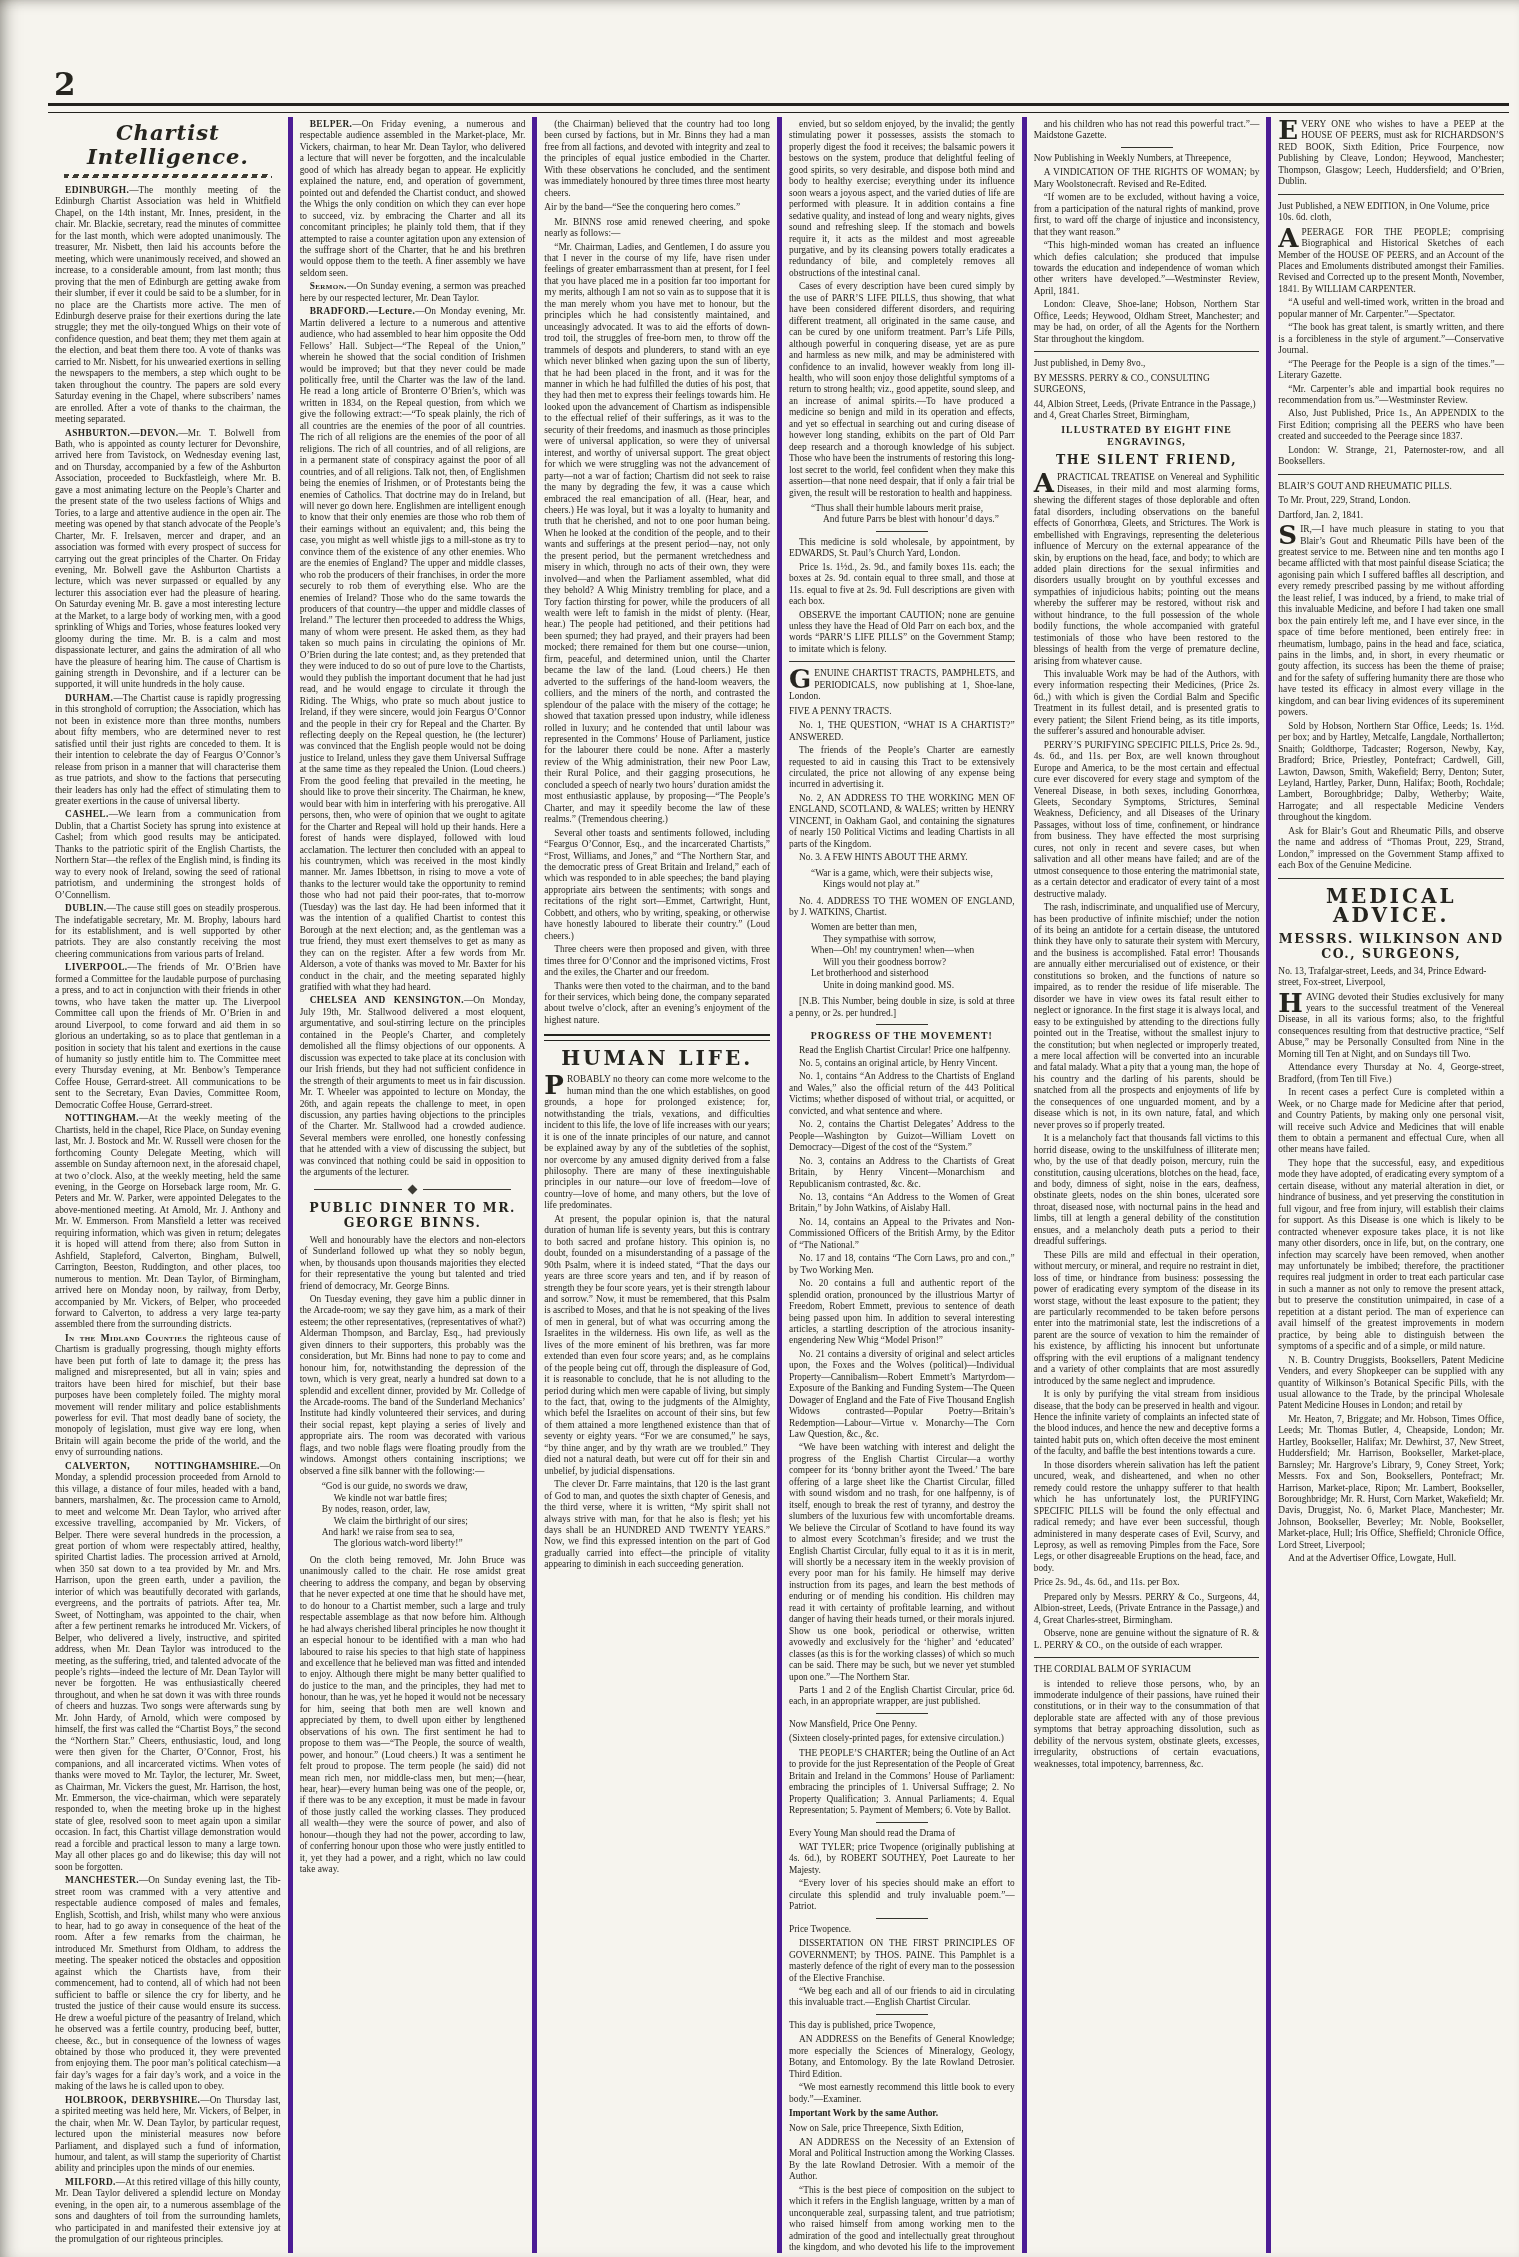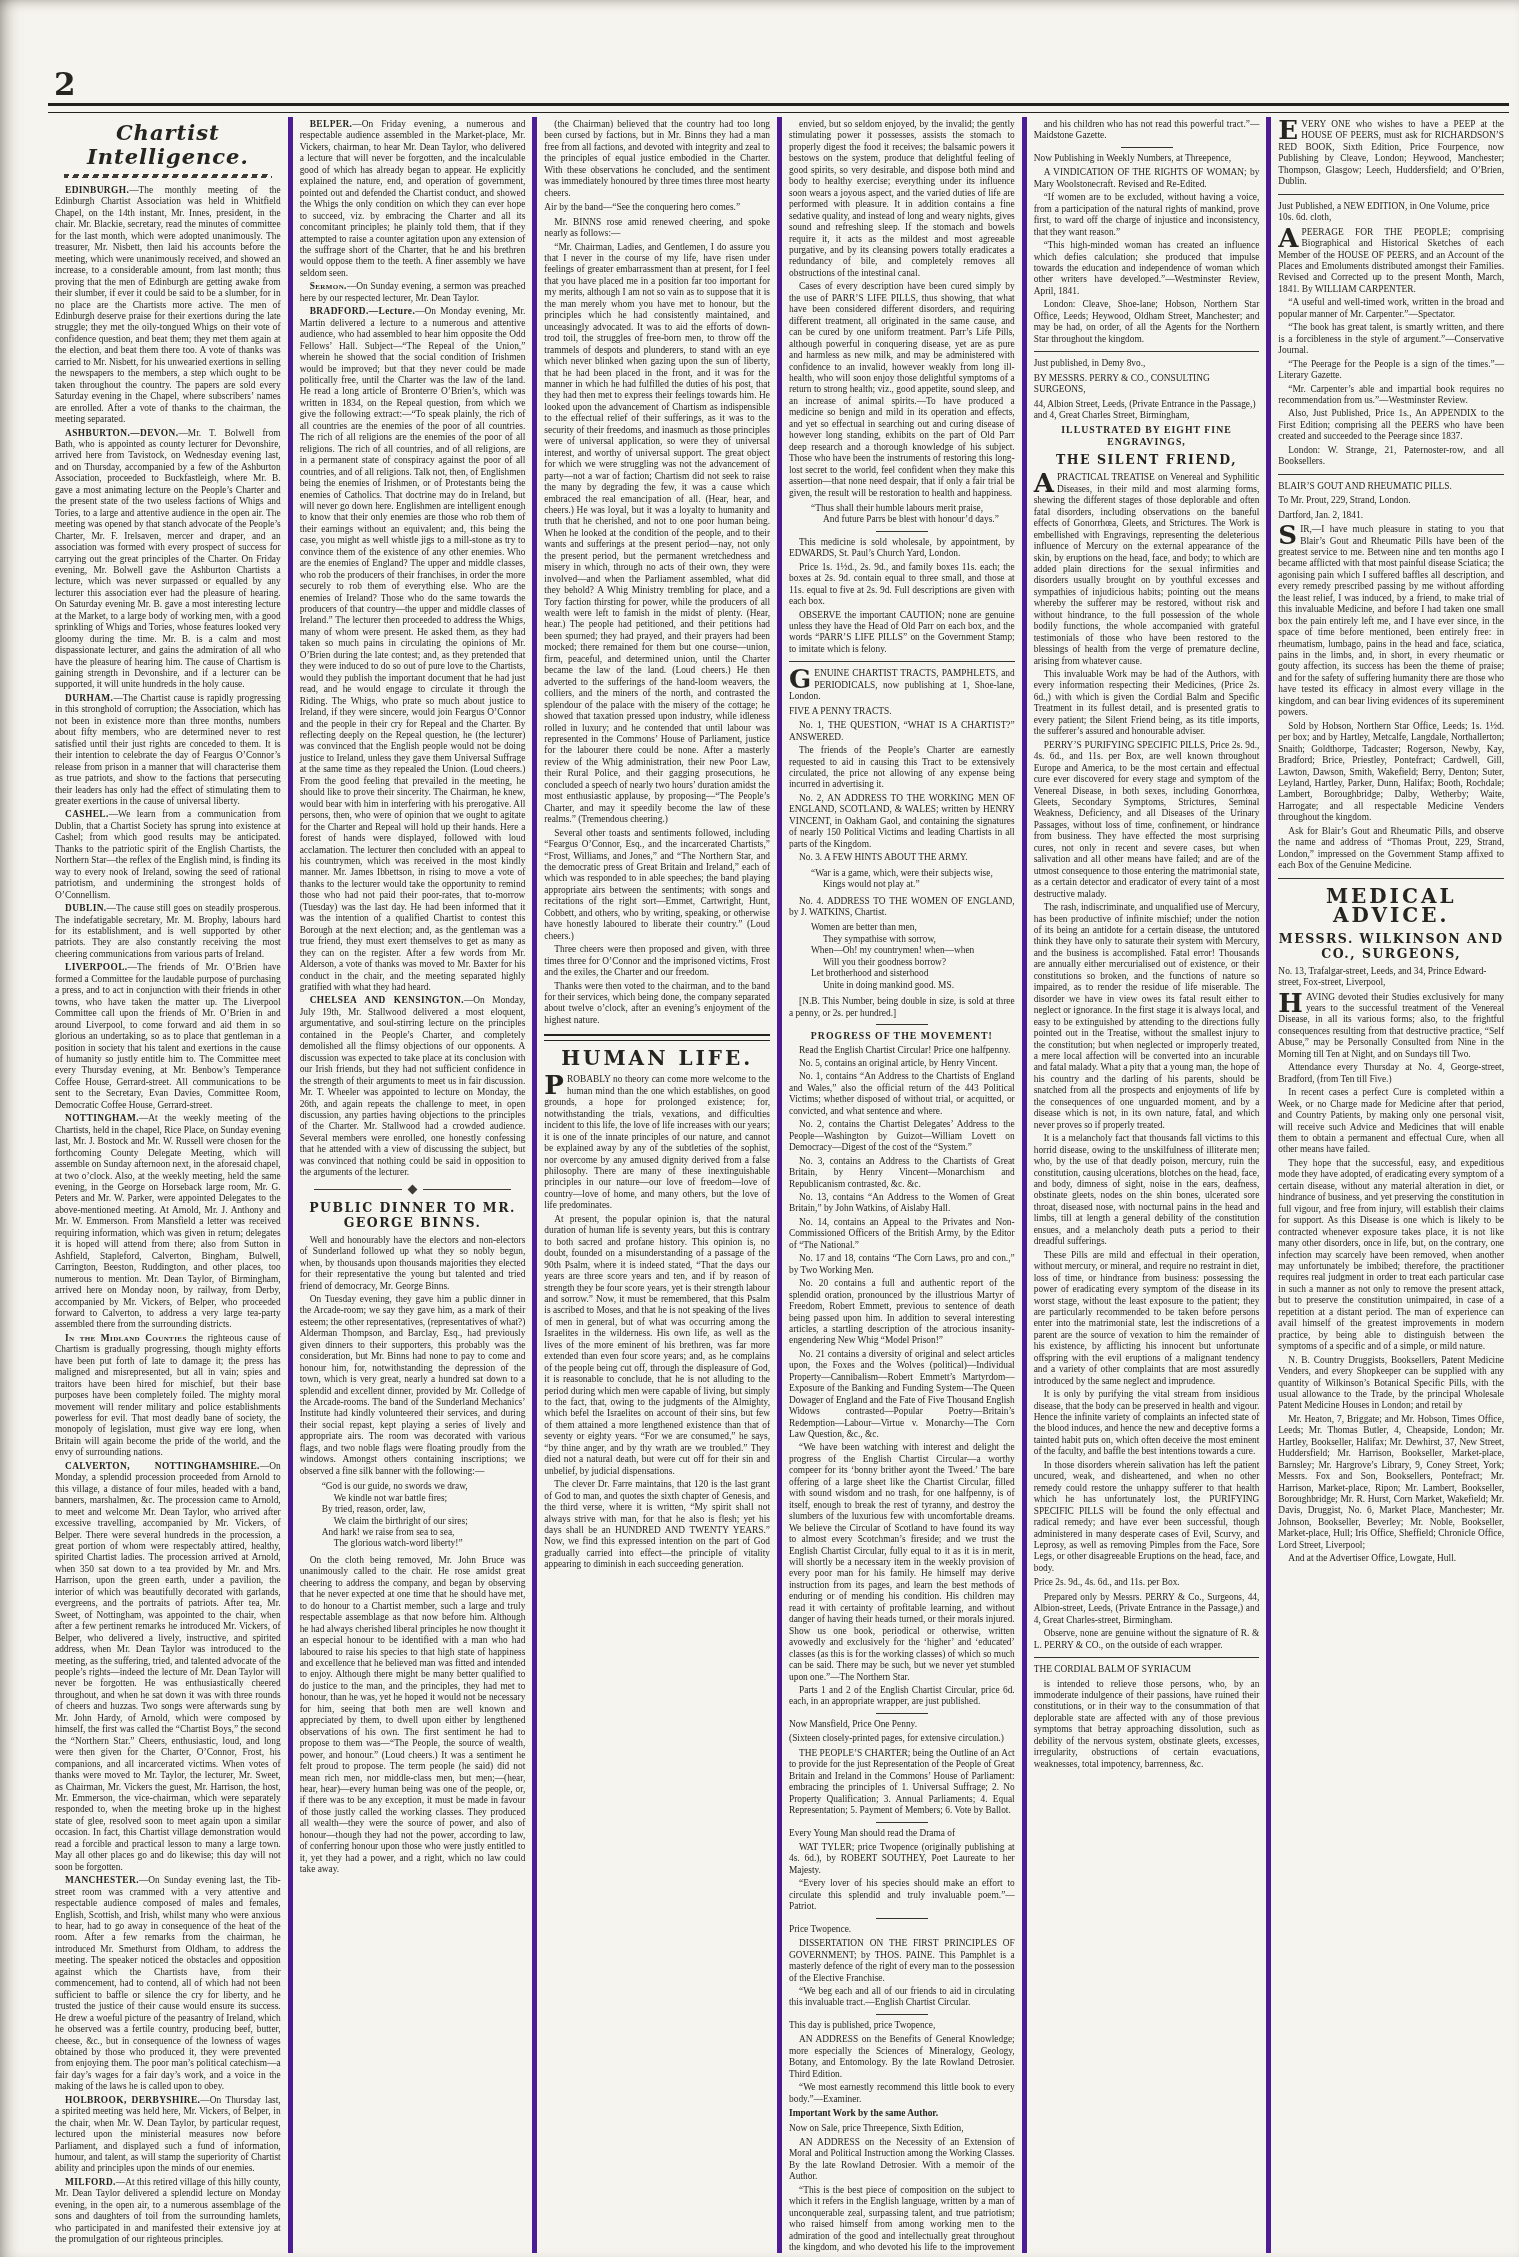--- a/index.html
+++ b/index.html
@@ -73,21 +73,21 @@
         <p class="art"><span class="lead">CHELSEA AND KENSINGTON.</span><span>—On Monday, July 19th, Mr. Stallwood delivered a most eloquent, argumentative, and soul-stirring lecture on the principles contained in the People’s Charter, and completely demolished all the flimsy objections of our opponents. A discussion was expected to take place at its conclusion with our Irish friends, but they had not sufficient confidence in the strength of their arguments to meet us in fair discussion. Mr. T. Wheeler was appointed to lecture on Monday, the 26th, and again repeats the challenge to meet, in open discussion, any parties having objections to the principles of the Charter. Mr. Stallwood had a crowded audience. Several members were enrolled, one honestly confessing that he attended with a view of discussing the subject, but was convinced that nothing could be said in opposition to the arguments of the lecturer.</span></p>
         <div class="orn">
           <span class="dia"></span>
         </div>
         <div class="h3">PUBLIC DINNER TO MR. GEORGE BINNS.</div>
         <p class="para">Well and honourably have the electors and non-electors of Sunderland followed up what they so nobly begun, when, by thousands upon thousands majorities they elected for their representative the young but talented and tried friend of democracy, Mr. George Binns.</p>
         <p class="para">On Tuesday evening, they gave him a public dinner in the Arcade-room; we say they gave him, as a mark of their esteem; the other representatives, (representatives of what?) Alderman Thompson, and Barclay, Esq., had previously given dinners to their supporters, this probably was the consideration, but Mr. Binns had none to pay to come and honour him, for, notwithstanding the depression of the town, which is very great, nearly a hundred sat down to a splendid and excellent dinner, provided by Mr. Colledge of the Arcade-rooms. The band of the Sunderland Mechanics’ Institute had kindly volunteered their services, and during their social repast, kept playing a series of lively and appropriate airs. The room was decorated with various flags, and two noble flags were floating proudly from the windows. Amongst others containing inscriptions; we observed a fine silk banner with the following:—</p>
         <div class="verse">
           <div class="vline">“God is our guide, no swords we draw,</div>
           <div class="vline">We kindle not war battle fires;</div>
-          <div class="vline">By tried, reason, order, law,</div>
+          <div class="vline">By nodes, reason, order, law,</div>
           <div class="vline">We claim the birthright of our sires;</div>
           <div class="vline">And hark! we raise from sea to sea,</div>
           <div class="vline">The glorious watch-word liberty!”</div>
         </div>
         <p class="para">On the cloth being removed, Mr. John Bruce was unanimously called to the chair. He rose amidst great cheering to address the company, and began by observing that he never expected at one time that he should have met, to do honour to a Chartist member, such a large and truly respectable assemblage as that now before him. Although he had always cherished liberal principles he now thought it an especial honour to be identified with a man who had laboured to raise his species to that high state of happiness and excellence that he believed man was fitted and intended to enjoy. Although there might be many better qualified to do justice to the man, and the principles, they had met to honour, than he was, yet he hoped it would not be necessary for him, seeing that both men are well known and appreciated by them, to dwell upon either by lengthened observations of his own. The first sentiment he had to propose to them was—“The People, the source of wealth, power, and honour.” (Loud cheers.) It was a sentiment he felt proud to propose. The term people (he said) did not mean rich men, nor middle-class men, but men;—(hear, hear, hear)—every human being was one of the people, or, if there was to be any exception, it must be made in favour of those justly called the working classes. They produced all wealth—they were the source of power, and also of honour—though they had not the power, according to law, of conferring honour upon those who were justly entitled to it, yet they had a power, and a right, which no law could take away.</p>
       </div>
       <div class="col">
         <p class="para">(the Chairman) believed that the country had too long been cursed by factions, but in Mr. Binns they had a man free from all factions, and devoted with integrity and zeal to the principles of equal justice embodied in the Charter. With these observations he concluded, and the sentiment was immediately honoured by three times three most hearty cheers.</p>
         <div class="c">Air by the band—“See the conquering hero comes.”</div>
         <p class="para">Mr. BINNS rose amid renewed cheering, and spoke nearly as follows:—</p>
@@ -194,21 +194,21 @@
         <p class="para">Prepared only by Messrs. PERRY &amp; Co., Surgeons, 44, Albion-street, Leeds, (Private Entrance in the Passage,) and 4, Great Charles-street, Birmingham.</p>
         <p class="para">Observe, none are genuine without the signature of R. &amp; L. PERRY &amp; CO., on the outside of each wrapper.</p>
         <div class="r1"></div>
         <div class="c">THE CORDIAL BALM OF SYRIACUM</div>
         <p class="para">is intended to relieve those persons, who, by an immoderate indulgence of their passions, have ruined their constitutions, or in their way to the consummation of that deplorable state are affected with any of those previous symptoms that betray approaching dissolution, such as debility of the nervous system, obstinate gleets, excesses, irregularity, obstructions of certain evacuations, weaknesses, total impotency, barrenness, &amp;c.</p>
       </div>
       <div class="col">
         <p><span class="dropcap">E</span><span>VERY ONE who wishes to have a PEEP at the HOUSE OF PEERS, must ask for RICHARDSON’S RED BOOK, Sixth Edition, Price Fourpence, now Publishing by Cleave, London; Heywood, Manchester; Thompson, Glasgow; Leech, Huddersfield; and O’Brien, Dublin.</span></p>
         <div class="r1"></div>
         <div class="c">Just Published, a NEW EDITION, in One Volume, price 10s. 6d. cloth,</div>
-        <p><span class="dropcap">A</span><span> PEERAGE FOR THE PEOPLE; comprising Biographical and Historical Sketches of each Member of the HOUSE OF PEERS, and an Account of the Places and Emoluments distributed amongst their Families. Revised and Corrected up to the present Month, March, 1841. By WILLIAM CARPENTER.</span></p>
+        <p><span class="dropcap">A</span><span> PEERAGE FOR THE PEOPLE; comprising Biographical and Historical Sketches of each Member of the HOUSE OF PEERS, and an Account of the Places and Emoluments distributed amongst their Families. Revised and Corrected up to the present Month, November, 1841. By WILLIAM CARPENTER.</span></p>
         <p class="para">“A useful and well-timed work, written in the broad and popular manner of Mr. Carpenter.”—Spectator.</p>
         <p class="para">“The book has great talent, is smartly written, and there is a forcibleness in the style of argument.”—Conservative Journal.</p>
         <p class="para">“The Peerage for the People is a sign of the times.”—Literary Gazette.</p>
         <p class="para">“Mr. Carpenter’s able and impartial book requires no recommendation from us.”—Westminster Review.</p>
         <p class="para">Also, Just Published, Price 1s., An APPENDIX to the First Edition; comprising all the PEERS who have been created and succeeded to the Peerage since 1837.</p>
         <p class="para">London: W. Strange, 21, Paternoster-row, and all Booksellers.</p>
         <div class="r1"></div>
         <div class="ci">BLAIR’S GOUT AND RHEUMATIC PILLS.</div>
         <div class="c">To Mr. Prout, 229, Strand, London.</div>
         <div class="c">Dartford, Jan. 2, 1841.</div>

